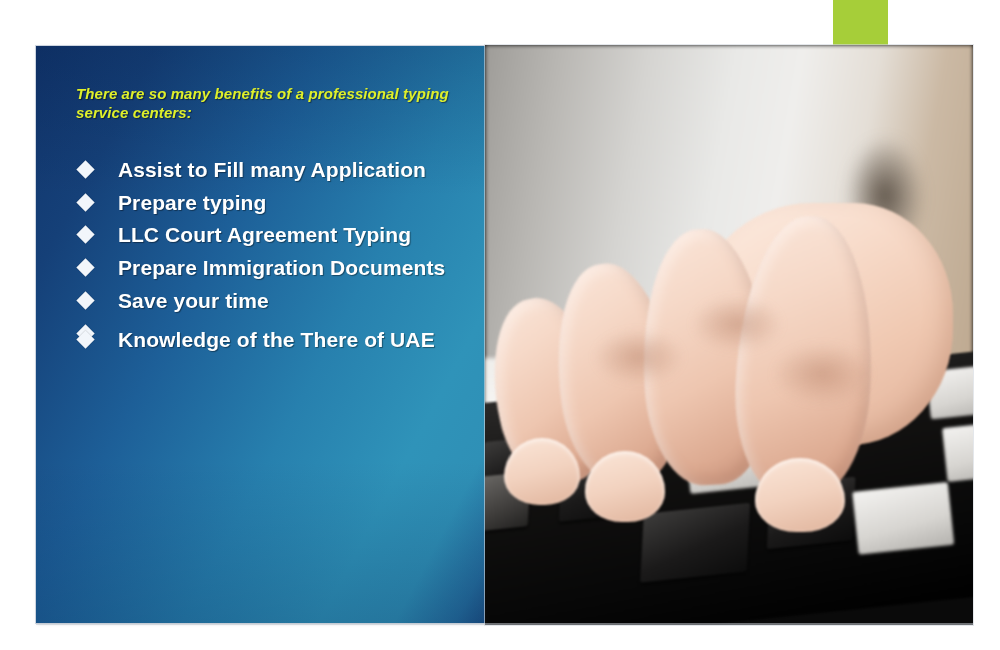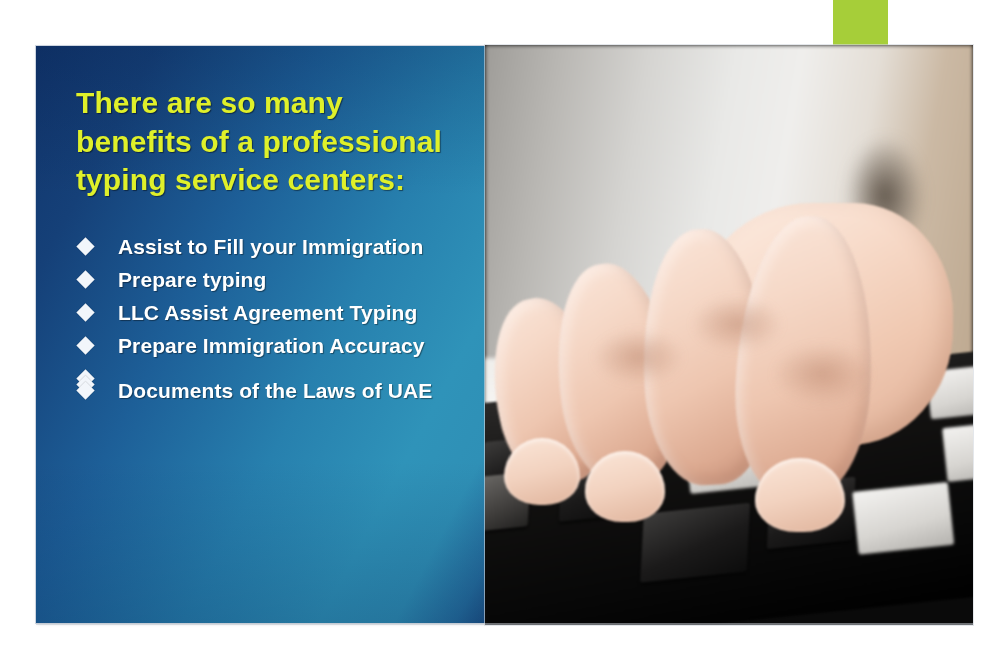--- a/index.html
+++ b/index.html
@@ -69,27 +69,28 @@
   }
 
   #panel-inner {
     position: relative;
     z-index: 2;
     padding: 38px 18px 10px 40px;
   }
 
   #heading {
     color: #dff02a;
-    font-size: 30px;
+    font-size: 15px;
     font-weight: bold;
     line-height: 1.29;
     letter-spacing: 0.1px;
     text-shadow: 1px 1px 1px rgba(0,0,0,0.45);
     margin: 0 0 34px 0;
     max-width: 385px;
+    font-style: italic;
   }
 
   #benefits-list {
     list-style: none;
     margin: 0;
     padding: 0;
   }
   #benefits-list li {
     position: relative;
     color: #ffffff;
@@ -239,43 +240,44 @@
   <div id="green-accent-bar"></div>
 
   <div id="content-panel">
     <div id="panel-inner">
 
       <h1 id="heading">There are so many benefits of a professional typing service centers:</h1>
 
       <ul id="benefits-list">
         <li>
           <span class="bullet-diamond"></span>
-          <span>Assist to Fill your Immigration</span>
+          <span>Assist to Fill many Application</span>
         </li>
         <li>
           <span class="bullet-diamond"></span>
           <span>Prepare typing</span>
         </li>
         <li>
           <span class="bullet-diamond"></span>
-          <span>LLC Assist Agreement Typing</span>
-        </li>
-        <li>
-          <span class="bullet-diamond"></span>
-          <span>Prepare Immigration Accuracy</span>
-        </li>
-        <li>
-          <span class="bullet-diamond"></span>
-        </li>
-        <li>
-          <span class="bullet-diamond"></span>
-        </li>
-        <li>
-          <span class="bullet-diamond"></span>
-          <span>Documents of the Laws of UAE</span>
+          <span>LLC Court Agreement Typing</span>
+        </li>
+        <li>
+          <span class="bullet-diamond"></span>
+          <span>Prepare Immigration Documents</span>
+        </li>
+        <li>
+          <span class="bullet-diamond"></span>
+          <span>Save your time</span>
+        </li>
+        <li>
+          <span class="bullet-diamond"></span>
+        </li>
+        <li>
+          <span class="bullet-diamond"></span>
+          <span>Knowledge of the There of UAE</span>
         </li>
       </ul>
 
     </div>
   </div>
 
   <div id="photo-frame">
     <div id="photo-art">
 
       <div class="photo-bg photo-blur"></div>

